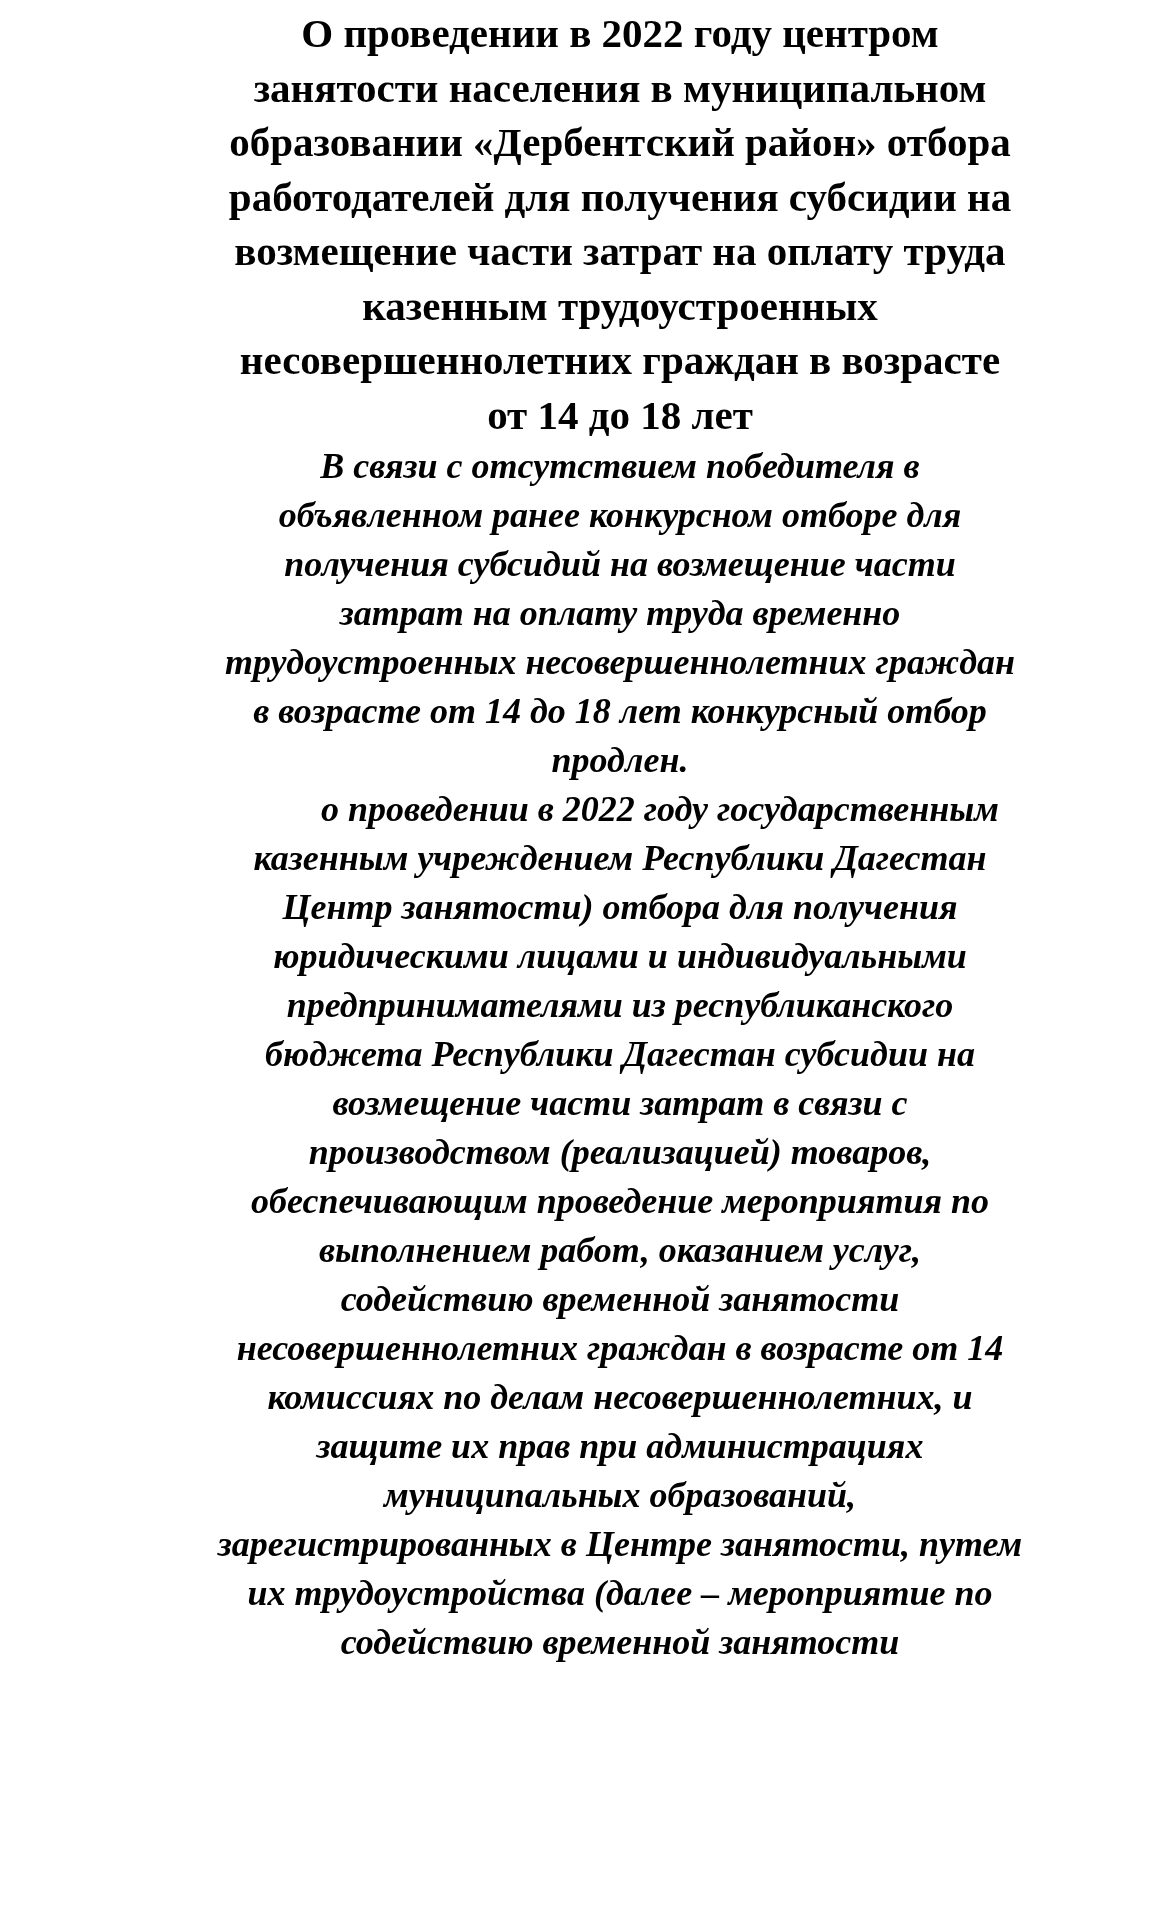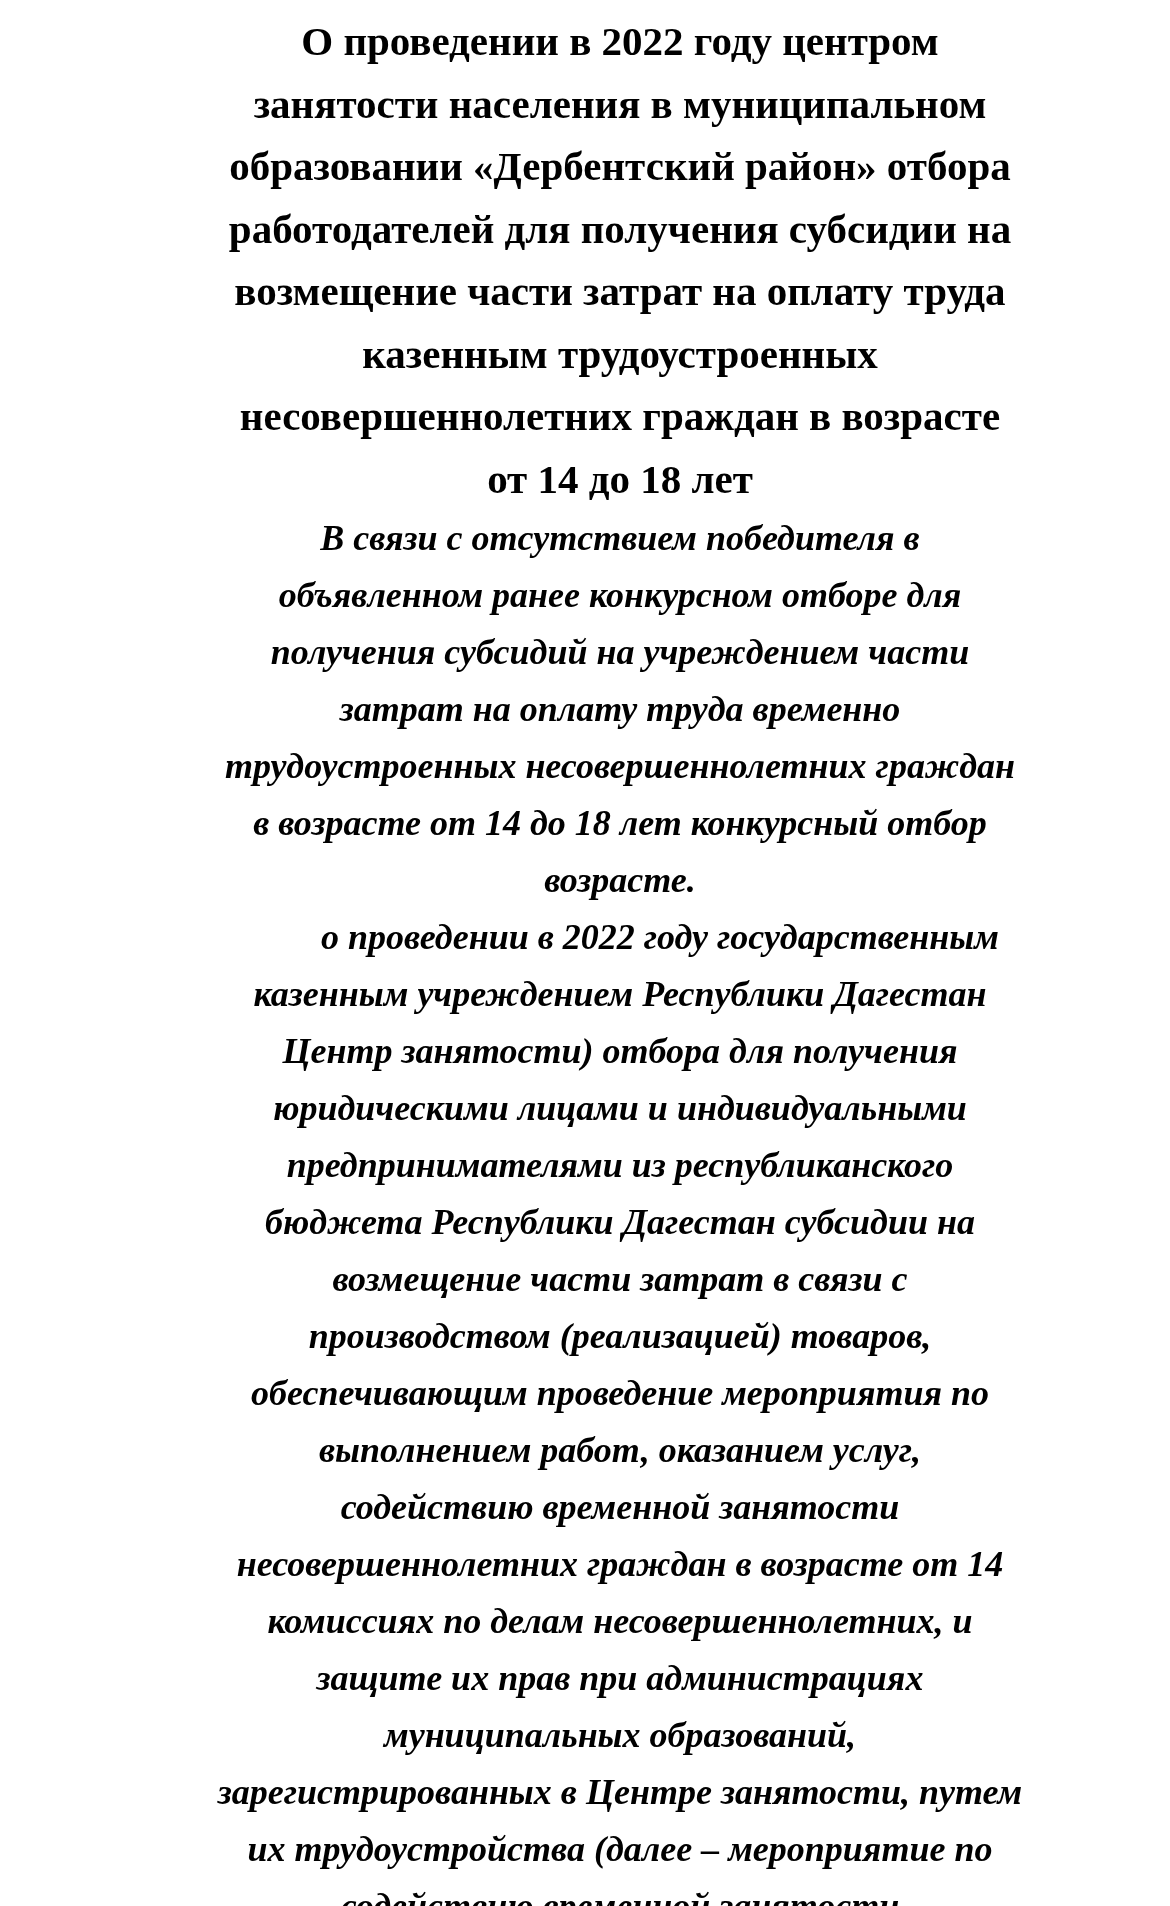--- a/index.html
+++ b/index.html
@@ -23,21 +23,21 @@
       text-align: center;
       font-weight: bold;
     }
     .title {
       font-size: 41px;
       line-height: 54.5px;
       margin: 0;
       padding: 0;
       font-weight: bold;
     }
-    .title .line, .body .line { display: block; white-space: nowrap; margin-top: 8px; }
+    .title .line, .body .line { display: block; white-space: nowrap; }
     .heading {
       font-size: 36px;
       line-height: 48px;
       margin: 50px 0 0 0;
       font-weight: bold;
     }
     .body {
       font-size: 36px;
       line-height: 49px;
       margin: 0;
@@ -59,25 +59,25 @@
     <span class="line">возмещение части затрат на оплату труда</span>
     <span class="line">казенным трудоустроенных</span>
     <span class="line">несовершеннолетних граждан в возрасте</span>
     <span class="line">от 14 до 18 лет</span>
   </h1>
 
 
   <p class="body">
     <span class="line">В связи с отсутствием победителя в</span>
     <span class="line">объявленном ранее  конкурсном отборе для</span>
-    <span class="line">получения субсидий  на учреждением части</span>
+    <span class="line">получения субсидий  на возмещение части</span>
     <span class="line">затрат на оплату труда  временно</span>
     <span class="line">трудоустроенных несовершеннолетних граждан</span>
     <span class="line">в возрасте от 14 до 18 лет  конкурсный отбор</span>
-    <span class="line">возрасте.</span>
+    <span class="line">продлен.</span>
   </p>
 
   <p class="body indent-first">
     <span class="line">о проведении в 2022 году государственным</span>
     <span class="line">казенным учреждением Республики Дагестан</span>
     <span class="line">Центр занятости) отбора для получения</span>
     <span class="line">юридическими лицами и индивидуальными</span>
     <span class="line">предпринимателями из республиканского</span>
     <span class="line">бюджета Республики Дагестан субсидии на</span>
     <span class="line">возмещение части затрат в связи с</span>

